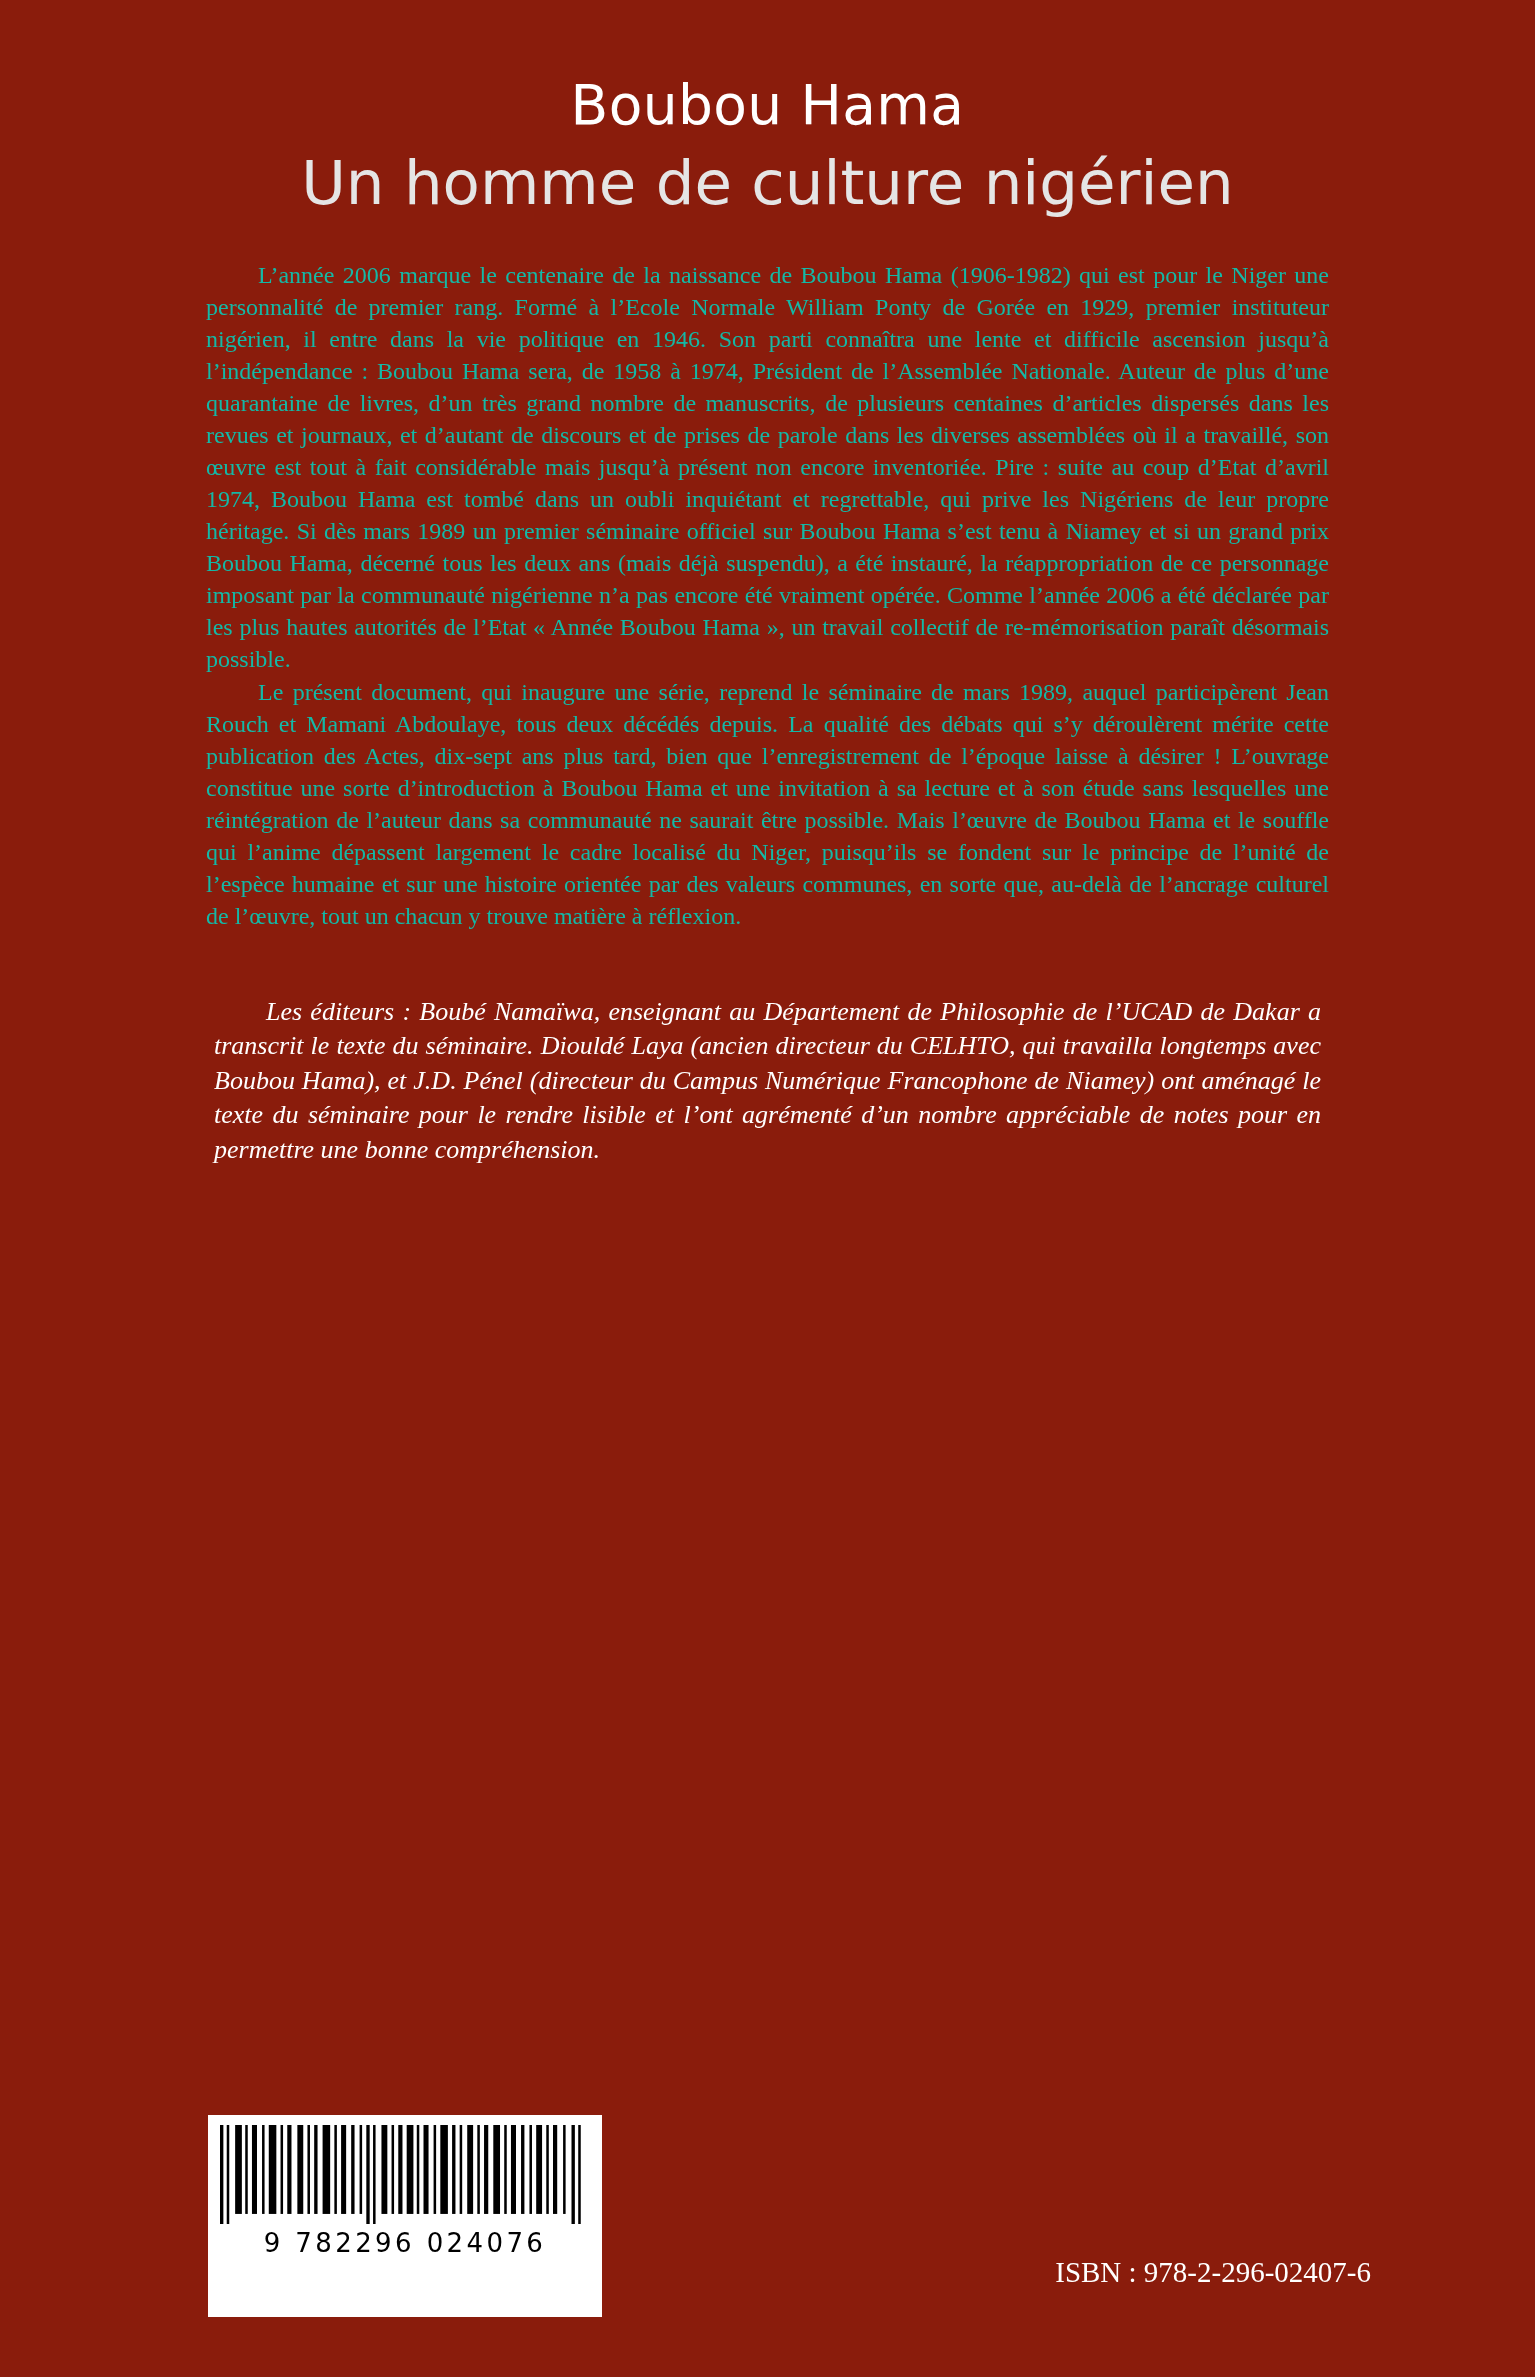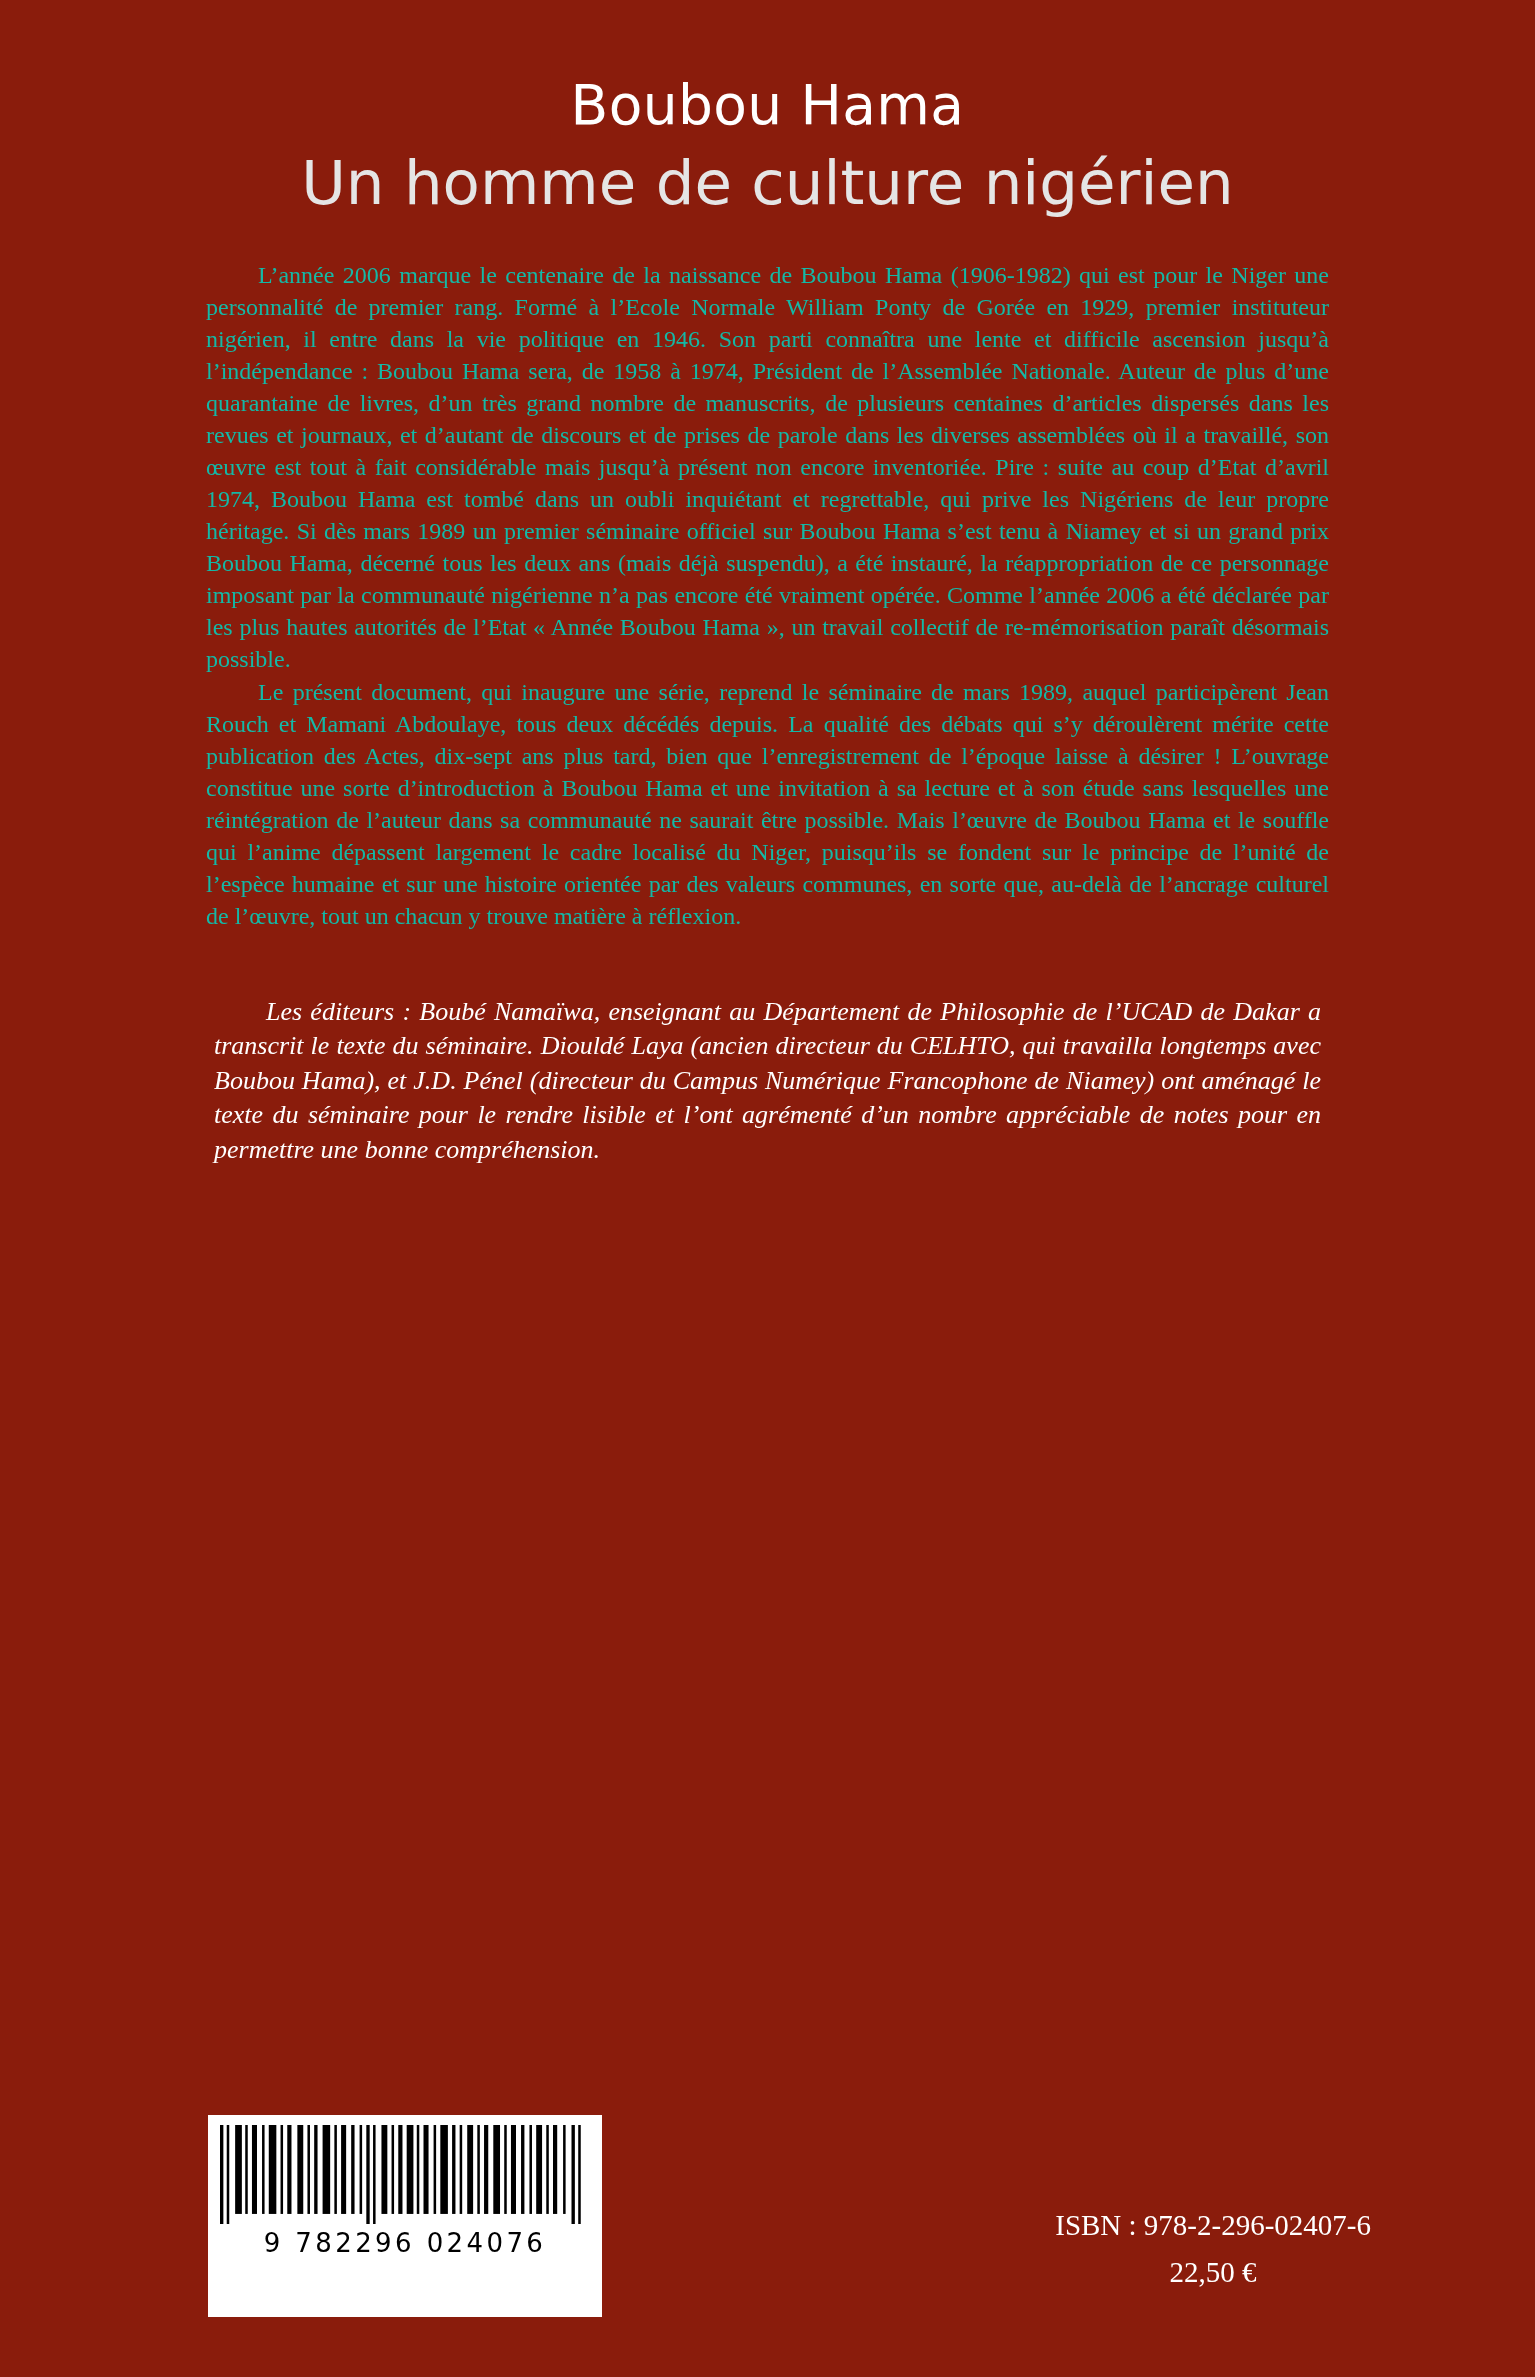--- a/index.html
+++ b/index.html
@@ -178,18 +178,17 @@
         <rect x="396" y="0" width="5" height="106" fill="#000"></rect>
         <rect x="408" y="0" width="3" height="106" fill="#000"></rect>
         <rect x="418" y="0" width="4" height="118" fill="#000"></rect>
         <rect x="426" y="0" width="3" height="118" fill="#000"></rect>
       </svg>
       <div class="barcode-digits">9 782296 024076</div>
     </div>
 
     <div class="isbn-block">
       <div class="isbn-line">ISBN : 978-2-296-02407-6</div>
-      <div class="price-line">22,50 €</div>
     </div>
 
   </div>
 </div>
 
 
 </body></html>

